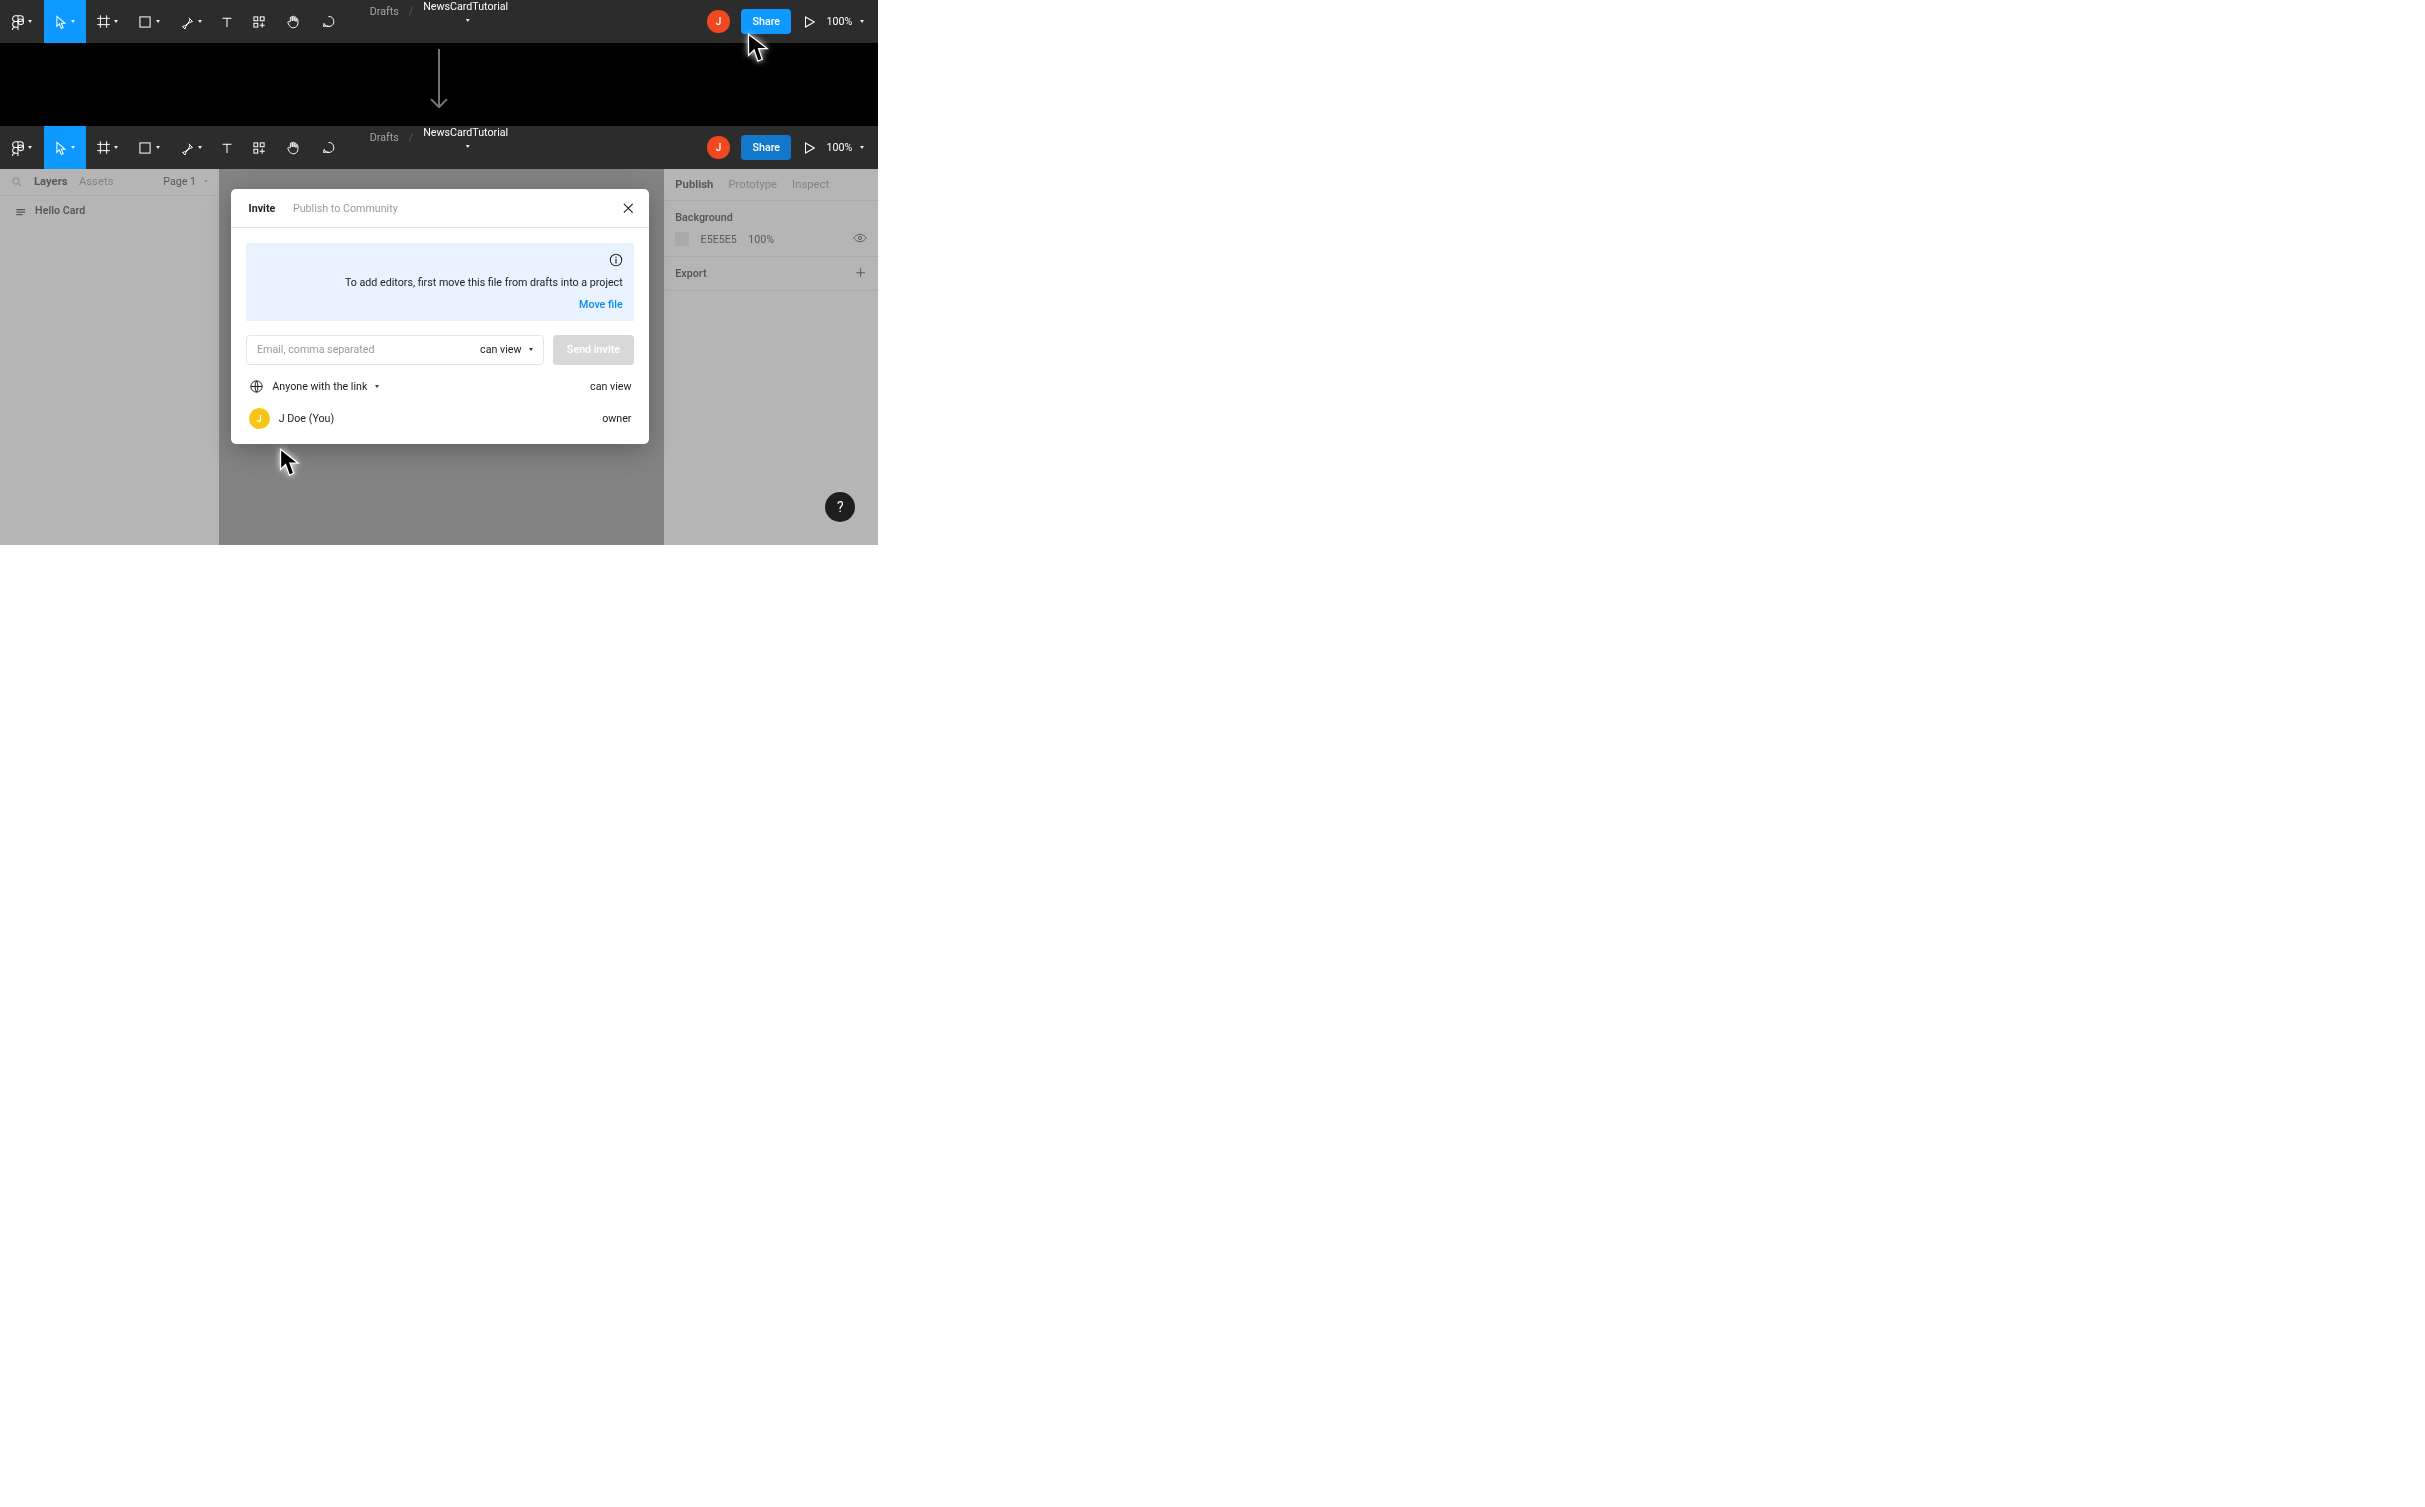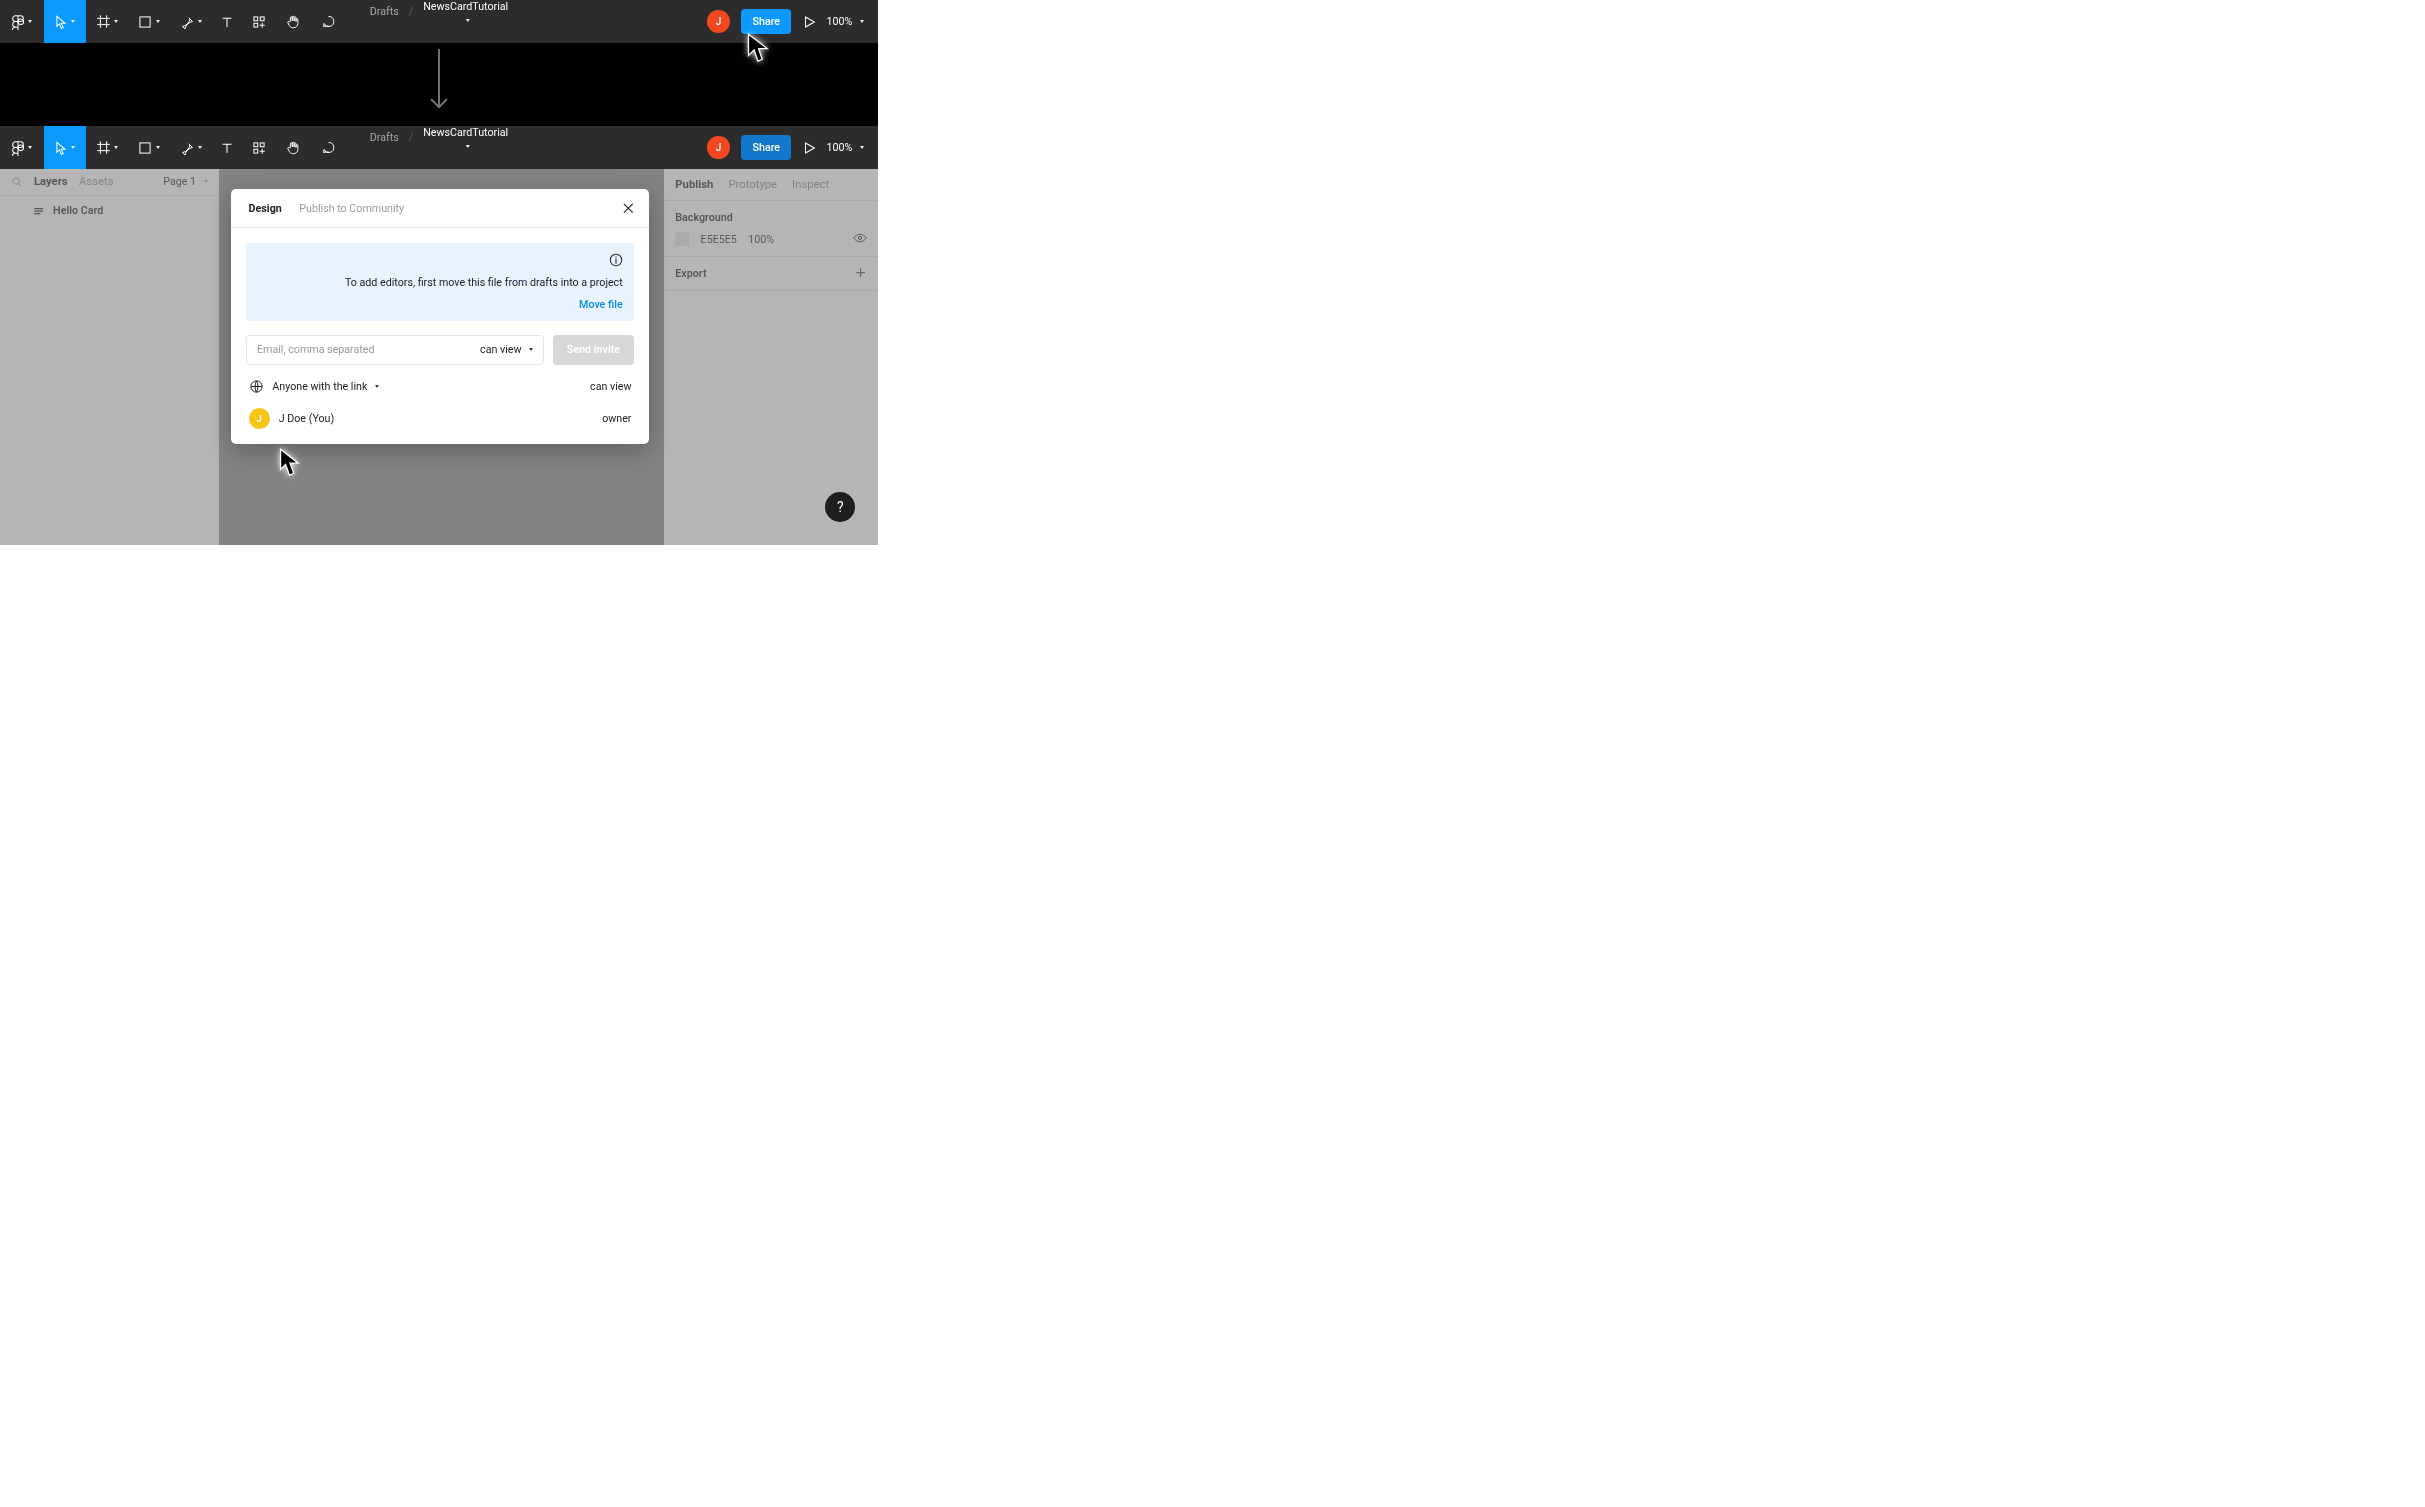--- a/index.html
+++ b/index.html
@@ -70,21 +70,21 @@
   
   .dim-overlay { position:absolute; top:169px; left:0; right:0; bottom:0; background: var(--canvas-gray); }
 
   
   .left-panel { position:absolute; top:169px; left:0; width:219px; bottom:0; background:#ffffff; }
   .lp-tabs { display:flex; align-items:center; justify-content:space-between; padding:6.3px 11.3px; border-bottom:0.6px solid var(--panel-border); }
   .lp-left { display:flex; align-items:center; gap:11.3px; }
   .lp-tab { font-size:11.3px; color:#8a8a8a; }
   .lp-tab.active { font-weight:700; color:#222; }
   .lp-right { display:flex; align-items:center; gap:3.8px; font-size:10.7px; color:#222; }
-  .layer-row { display:flex; align-items:center; gap:8.8px; padding:8.8px 15px; font-size:10.7px; font-weight:600; color:#222;margin-left:18px; }
+  .layer-row { display:flex; align-items:flex-end; gap:8.8px; padding:8.8px 15px; font-size:10.7px; font-weight:600; color:#222; }
 
   .right-panel { position:absolute; top:169px; right:0; width:214px; bottom:0; background:#fff; }
   .rp-tabs { display:flex; gap:15px; padding:8.8px 11.3px; border-bottom:0.6px solid var(--panel-border); font-size:11.3px; color:#8a8a8a; }
   .rp-tab.active { font-weight:700; color:#222; }
   .rp-section { padding:10px 11.3px; border-bottom:0.6px solid var(--panel-border); }
   .rp-section h4 { margin:0 0 8.8px 0; font-size:10.7px; font-weight:600; color:#222; }
   .bg-row { display:flex; align-items:center; gap:11.3px; font-size:10.7px; color:#222; }
   .swatch { width:14px;height:14px;background:#e5e5e5; }
   .eye { margin-left:auto; }
   .export-row { display:flex; justify-content:space-between; font-size:10.7px; font-weight:600; color:#222; }
@@ -352,21 +352,21 @@
     </span>
     <span class="zoom">
       <span>100%</span>
       <span class="caret"></span>
     </span>
   </div>
 </div>
 
 <div class="dialog">
   <div class="dlg-header">
-    <span class="dlg-tab active">Design</span>
+    <span class="dlg-tab active">Invite</span>
     <span class="dlg-tab">Publish to Community</span>
     <span class="dlg-close">
       <svg width="12.6" height="12.6" viewBox="0 0 20 20">
           <path d="M3 3l14 14M17 3L3 17" stroke="#222" stroke-width="1.8"></path>
         </svg>
     </span>
   </div>
   <div class="dlg-body">
     <div class="info-bar">
       <svg width="14" height="14" viewBox="0 0 22 22">

